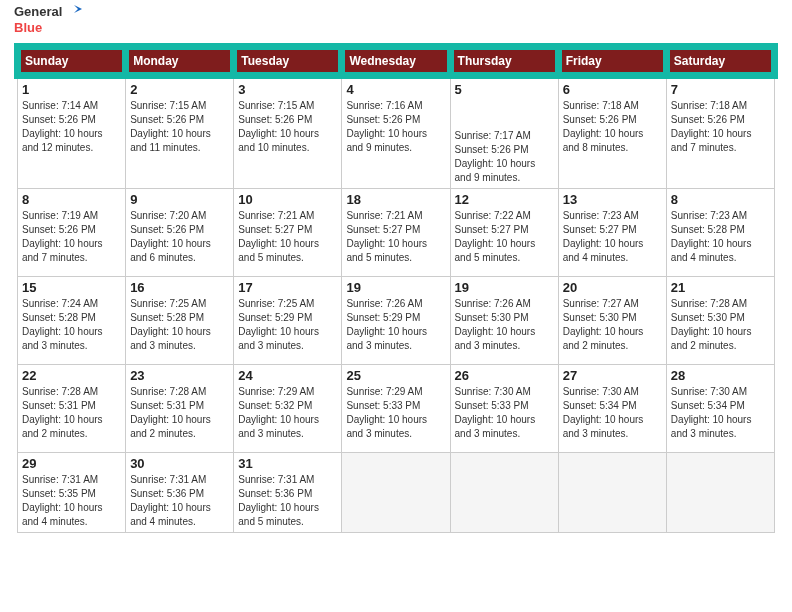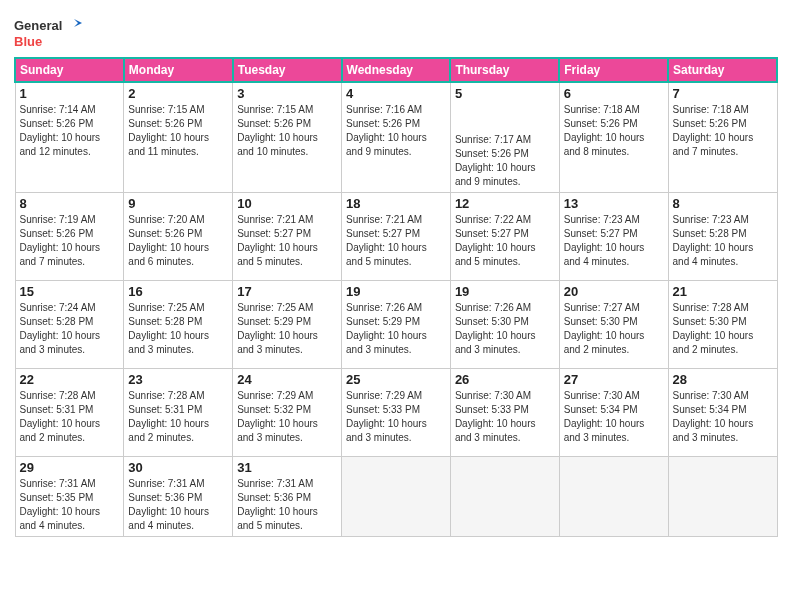--- a/index.html
+++ b/index.html
@@ -6,21 +6,21 @@
     body {
       width: 792px;
       height: 612px;
       font-family: Arial, sans-serif;
       background: #fff;
       overflow: hidden;
     }
     .container {
       width: 792px;
       height: 612px;
-      padding: 18px 14px 10px 14px;
+      padding: 4px 14px 10px 14px;
     }
     .header-row {
       display: flex;
       justify-content: space-between;
       align-items: flex-start;
       margin-bottom: 8px;
     }
     .logo {
       display: flex;
       align-items: center;
@@ -38,27 +38,27 @@
     .subtitle {
       font-size: 14px;
       color: #444;
     }
     .calendar {
       width: 100%;
       border-collapse: collapse;
       table-layout: fixed;
     }
     .calendar th {
-      background: #ec4899;
+      background: #7f1d1d;
       color: #fff;
       font-size: 12px;
       font-weight: bold;
       padding: 4px 4px;
       text-align: left;
-      border: 2px solid #14b8a6;
+      border: 7px solid #14b8a6;
     }
     .calendar td {
       vertical-align: top;
       border: 1px solid #ccc;
       padding: 3px 4px;
       font-size: 9.5px;
       color: #333;
       background: #fff;
       height: 88px;
     }

